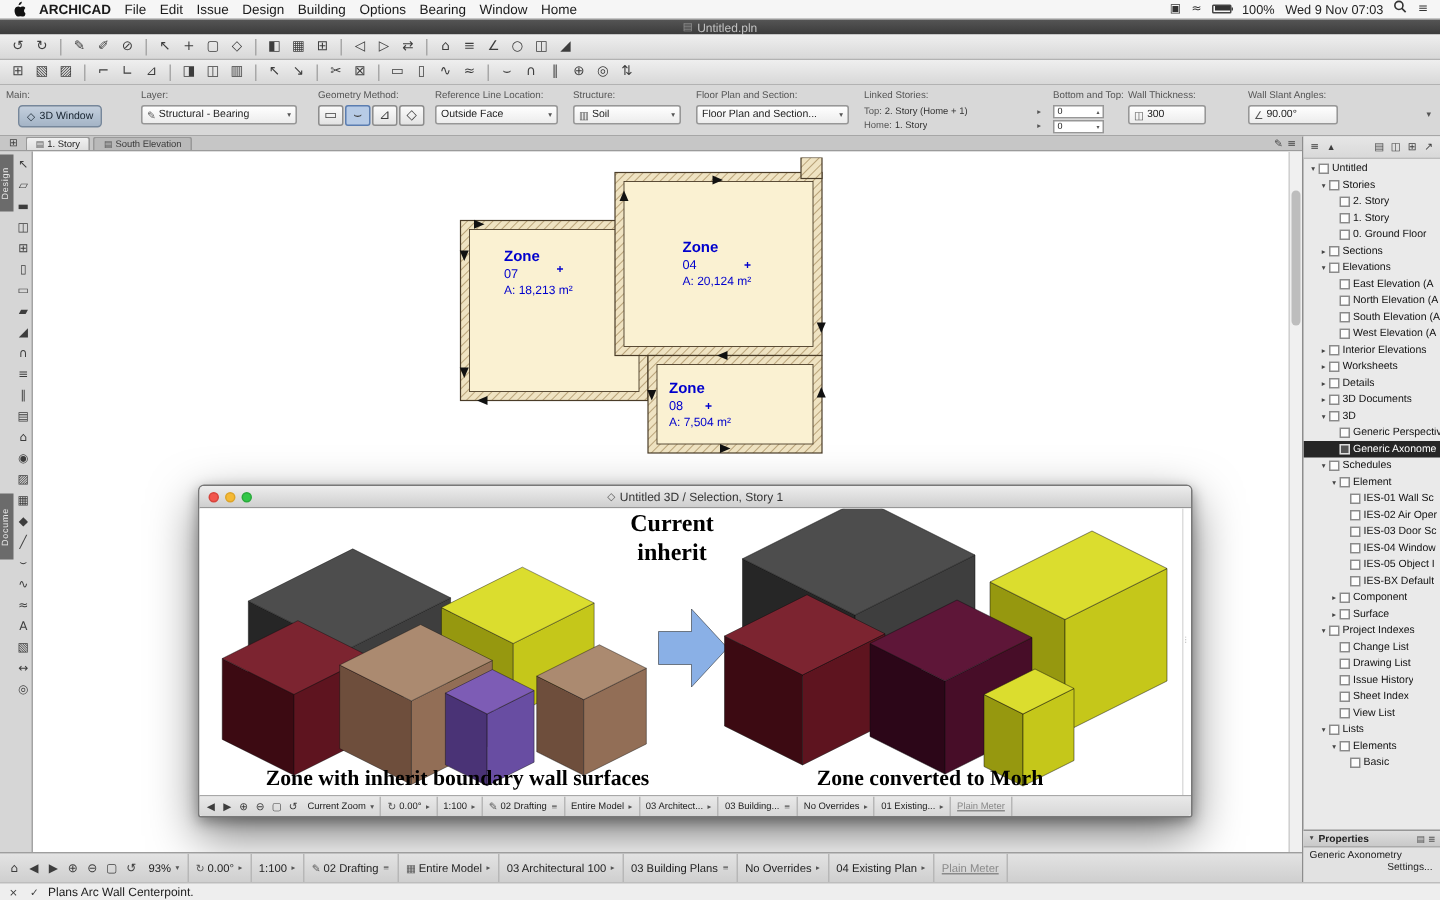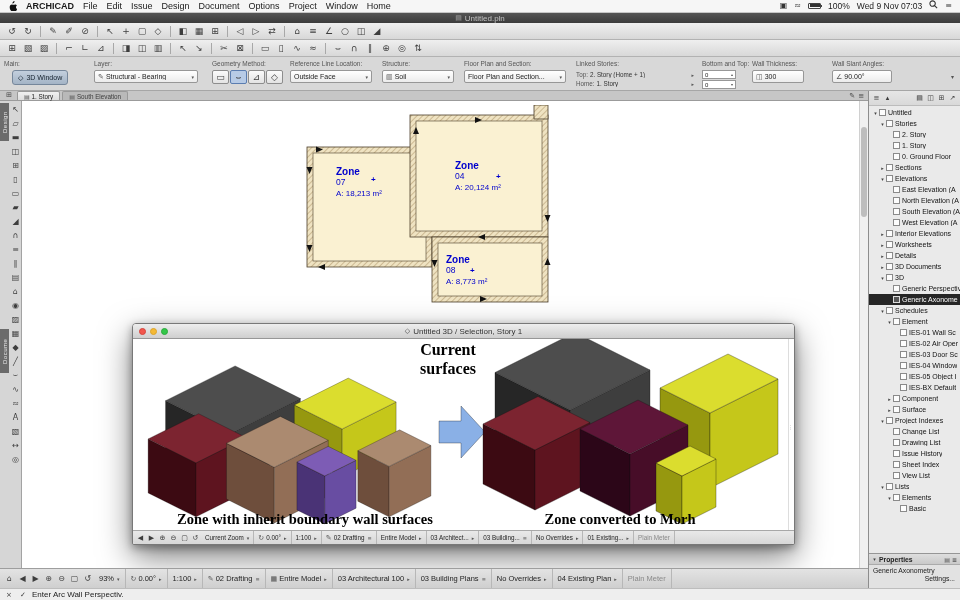--- a/index.html
+++ b/index.html
@@ -119,21 +119,21 @@
     background:linear-gradient(#e9e9e9,#d7d7d7);border-top:1px solid #a8a8a8;border-radius:0 0 2px 2px;
     display:flex;align-items:center;padding:0 2px;overflow:hidden;}
   .viewer-statusbar .icell{width:11px;height:11px;font-size:7px;}
   .viewer-statusbar .seg{font-size:6.3px;padding:0 4px;}
   .vscroll-side{position:absolute;right:0;top:15px;bottom:14px;width:6px;border-left:1px solid #ddd;}
   .vdots{position:absolute;right:1px;top:45%;font-size:5px;color:#999;line-height:4px;}
 
   
   .seg{display:inline-flex;align-items:center;gap:2px;height:100%;padding:0 5px;
     border-right:1px solid #b7b7b7;color:#1e1e1e;white-space:nowrap;}
-  .seg.dim{color:#8a8a8a;}
+  .seg.dim{color:#8a8a8a;text-decoration:underline;}
   .seg-ic{font-size:7px;color:#555;font-family:"DejaVu Sans",sans-serif;}
   .seg-ch{font-size:5px;color:#555;font-family:"DejaVu Sans",sans-serif;margin-left:1px;}
 
   
   .statusbar{position:absolute;left:0;top:568px;width:868px;height:20px;
     background:linear-gradient(#e3e3e3,#cfcfcf);border-top:1px solid #9e9e9e;
     display:flex;align-items:center;padding-left:3px;font-size:7.5px;overflow:hidden;}
   .statusbar .icell{width:13px;height:13px;font-size:8px;}
 
   
@@ -175,23 +175,23 @@
 
   <div class="menubar">
     <span class="mi"><svg width="9" height="11" viewBox="0 0 10 12">
           <path fill="#111" d="M7.2 1.1c-.6.04-1.3.42-1.72.92-.37.45-.68 1.12-.56 1.76.66.05 1.33-.34 1.74-.84.4-.5.68-1.15.54-1.84zM8.9 8.1c-.02-1.3.66-2 1.1-2.3-.6-.9-1.55-1.02-1.88-1.04-.8-.08-1.56.47-1.97.47-.4 0-1.03-.46-1.7-.45-.87.01-1.68.51-2.13 1.3-.9 1.58-.23 3.9.65 5.18.43.62.95 1.32 1.63 1.3.65-.03.9-.42 1.68-.42.78 0 1 .42 1.7.4.7-.01 1.14-.63 1.57-1.26.5-.72.7-1.42.7-1.46-.01-.01-1.34-.52-1.35-1.72z"></path>
         </svg></span>
     <span class="mi bold">ARCHICAD</span>
     <span class="mi">File</span>
     <span class="mi">Edit</span>
     <span class="mi">Issue</span>
     <span class="mi">Design</span>
-    <span class="mi">Document</span>
+    <span class="mi">Building</span>
     <span class="mi">Options</span>
-    <span class="mi">Project</span>
+    <span class="mi">Bearing</span>
     <span class="mi">Window</span>
     <span class="mi">Home</span>
     <span class="mb-right">
       <span class="mbi">▣</span>
       <span class="mbi">≈</span>
       <span class="batt">
           <span class="batt-fill"></span>
         </span>
       <span>100%</span>
       <span>Wed 9 Nov 07:03</span>
@@ -439,21 +439,21 @@
     <div class="zone-label" style="left:433px;top:59px">
       <div class="z-title">Zone</div>
       <div class="z-num">04</div>
       <div class="z-area">A: 20,124 m²</div>
     </div>
     <span class="zone-plus" style="left:474px;top:71px">+</span>
 
     <div class="zone-label" style="left:424px;top:153px">
       <div class="z-title">Zone</div>
       <div class="z-num">08</div>
-      <div class="z-area">A: 8,773 m²</div>
+      <div class="z-area">A: 7,504 m²</div>
     </div>
     <span class="zone-plus" style="left:448px;top:165px">+</span>
 
     <div class="vscroll">
         <div class="vthumb"></div>
       </div>
   </div>
 
   <div class="viewer">
     <div class="viewer-titlebar">
@@ -526,21 +526,21 @@
           <g>
             <polygon class="f-yellow-l" points="252,196 226,183 226,135 252,148"></polygon>
             <polygon class="f-yellow-r" points="252,196 286,179 286,131 252,148"></polygon>
             <polygon class="f-yellow-t" points="252,148 286,131 260,118 226,135"></polygon>
           </g>
         </g>
       </svg>
 
       <div class="annotation">
         <div>Current</div>
-        <div>surfaces</div>
+        <div>inherit</div>
       </div>
       <div class="caption cap-right">Zone converted to Morh</div>
       <div class="caption cap-left">Zone with inherit boundary wall surfaces</div>
     </div>
 
     <div class="vscroll-side">
         <span class="vdots">⋮</span>
       </div>
 
     <div class="viewer-statusbar">
@@ -865,16 +865,16 @@
         </span>
         <span class="seg dim">
           <span>Plain Meter</span>
         </span>
       </span>
   </div>
 
   <div class="hintbar">
     <span class="icell">×</span>
     <span class="icell">✓</span>
-    <span>Enter Arc Wall Perspectiv.</span>
+    <span>Plans Arc Wall Centerpoint.</span>
   </div>
 
 </div>
 
 </body></html>

